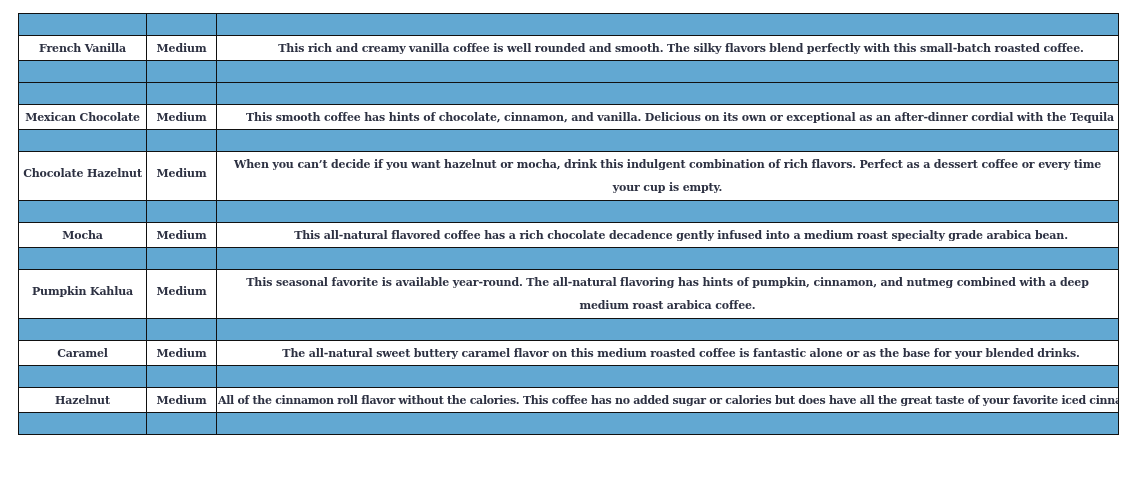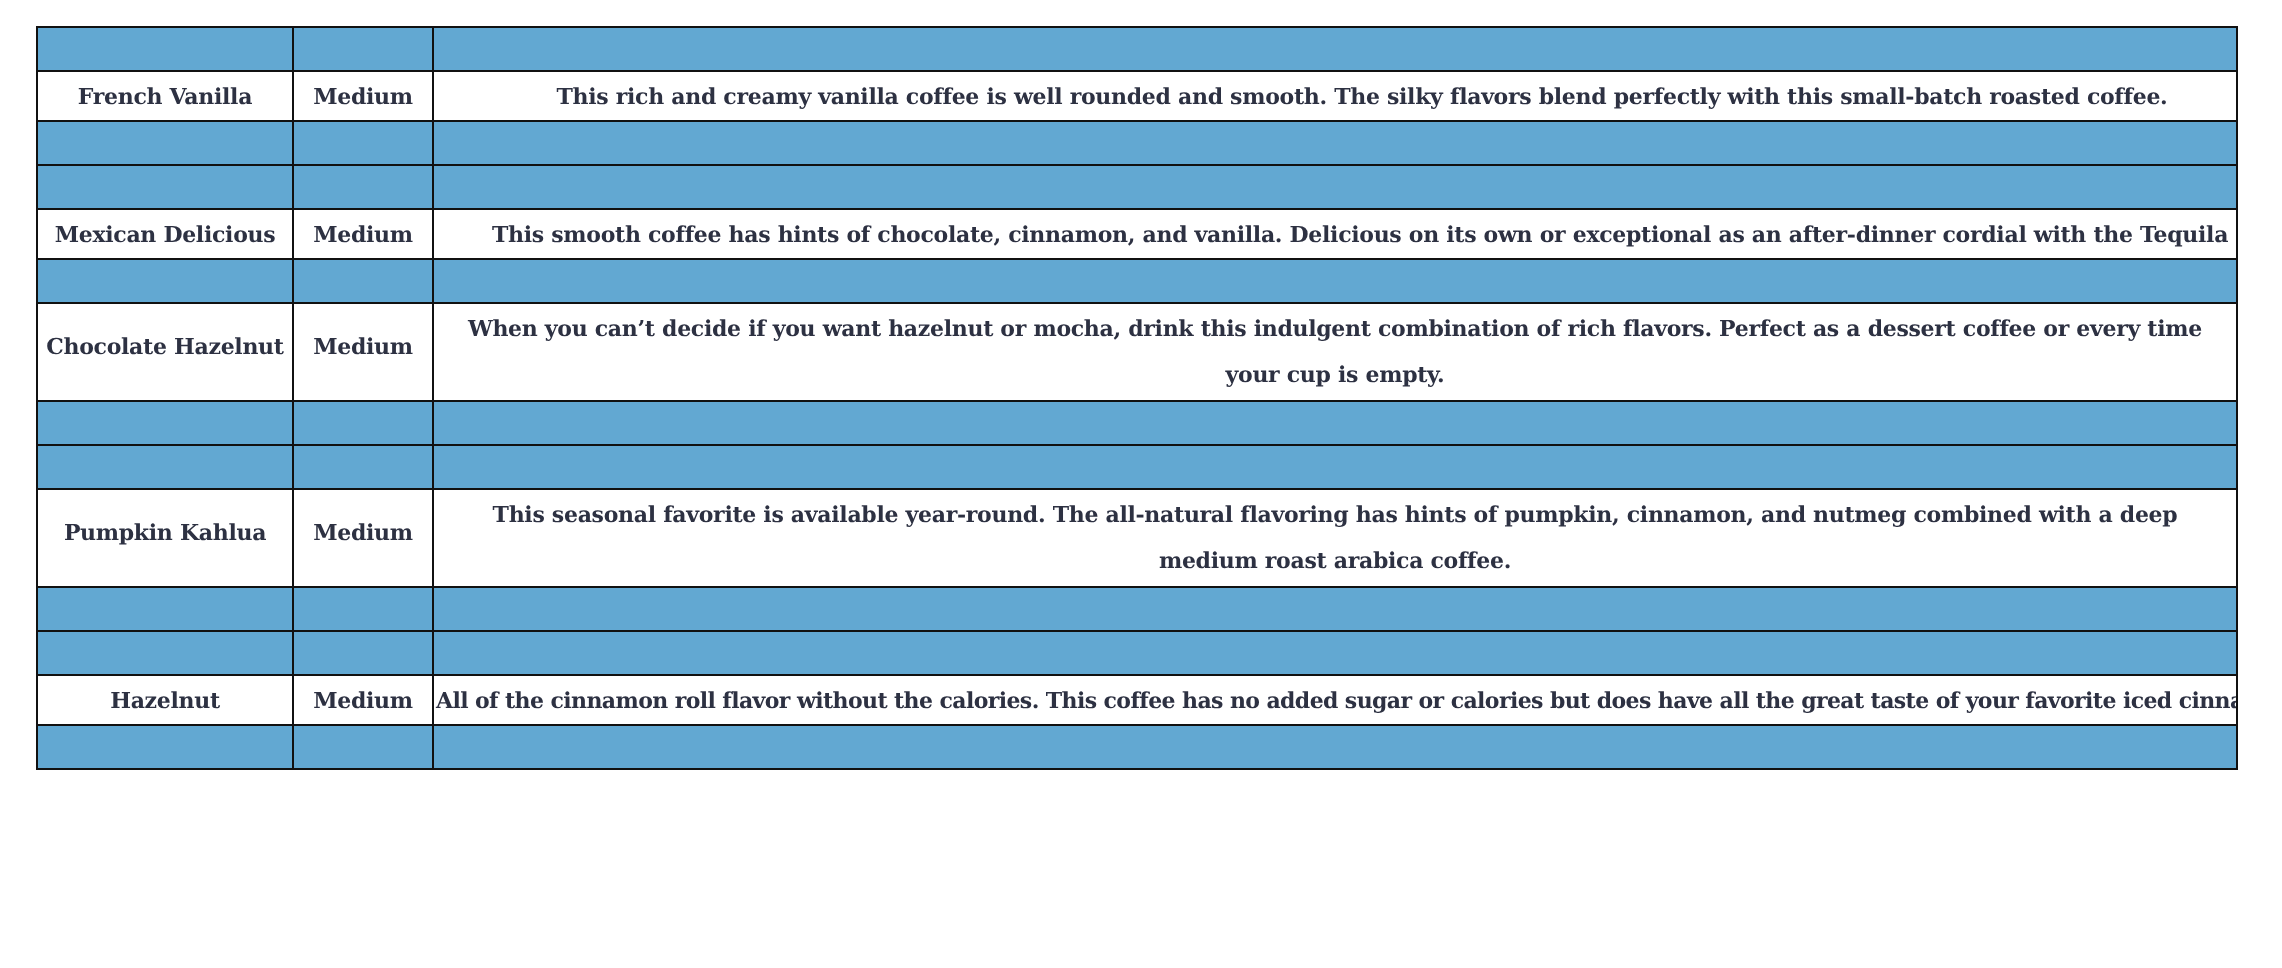--- a/index.html
+++ b/index.html
@@ -100,21 +100,21 @@
       </tr>
 
 
       <tr class="spacer">
         <td></td>
         <td></td>
         <td></td>
       </tr>
 
       <tr class="item single">
-        <td class="name">Mexican Delicious</td>
+        <td class="name">Mexican Chocolate</td>
         <td class="roast">Medium</td>
         <td class="desc">This smooth coffee has hints of chocolate, cinnamon, and vanilla. Delicious on its own or exceptional as an after-dinner cordial with the Tequila or Kahlua</td>
       </tr>
 
       <tr class="spacer">
         <td></td>
         <td></td>
         <td></td>
       </tr>
 
@@ -123,39 +123,49 @@
         <td class="roast">Medium</td>
         <td class="desc">When you can’t decide if you want hazelnut or mocha, drink this indulgent combination of rich flavors. Perfect as a dessert coffee or every time your cup is empty.</td>
       </tr>
 
       <tr class="spacer">
         <td></td>
         <td></td>
         <td></td>
       </tr>
 
+      <tr class="item single">
+        <td class="name">Mocha</td>
+        <td class="roast">Medium</td>
+        <td class="desc">This all-natural flavored coffee has a rich chocolate decadence gently infused into a medium roast specialty grade arabica bean.</td>
+      </tr>
 
       <tr class="spacer">
         <td></td>
         <td></td>
         <td></td>
       </tr>
 
       <tr class="item tall">
         <td class="name">Pumpkin Kahlua</td>
         <td class="roast">Medium</td>
         <td class="desc">This seasonal favorite is available year-round. The all-natural flavoring has hints of pumpkin, cinnamon, and nutmeg combined with a deep medium roast arabica coffee.</td>
       </tr>
 
       <tr class="spacer">
         <td></td>
         <td></td>
         <td></td>
       </tr>
 
+      <tr class="item single">
+        <td class="name">Caramel</td>
+        <td class="roast">Medium</td>
+        <td class="desc">The all-natural sweet buttery caramel flavor on this medium roasted coffee is fantastic alone or as the base for your blended drinks.</td>
+      </tr>
 
       <tr class="spacer">
         <td></td>
         <td></td>
         <td></td>
       </tr>
 
       <tr class="item single cinnabun">
         <td class="name">Hazelnut</td>
         <td class="roast">Medium</td>

